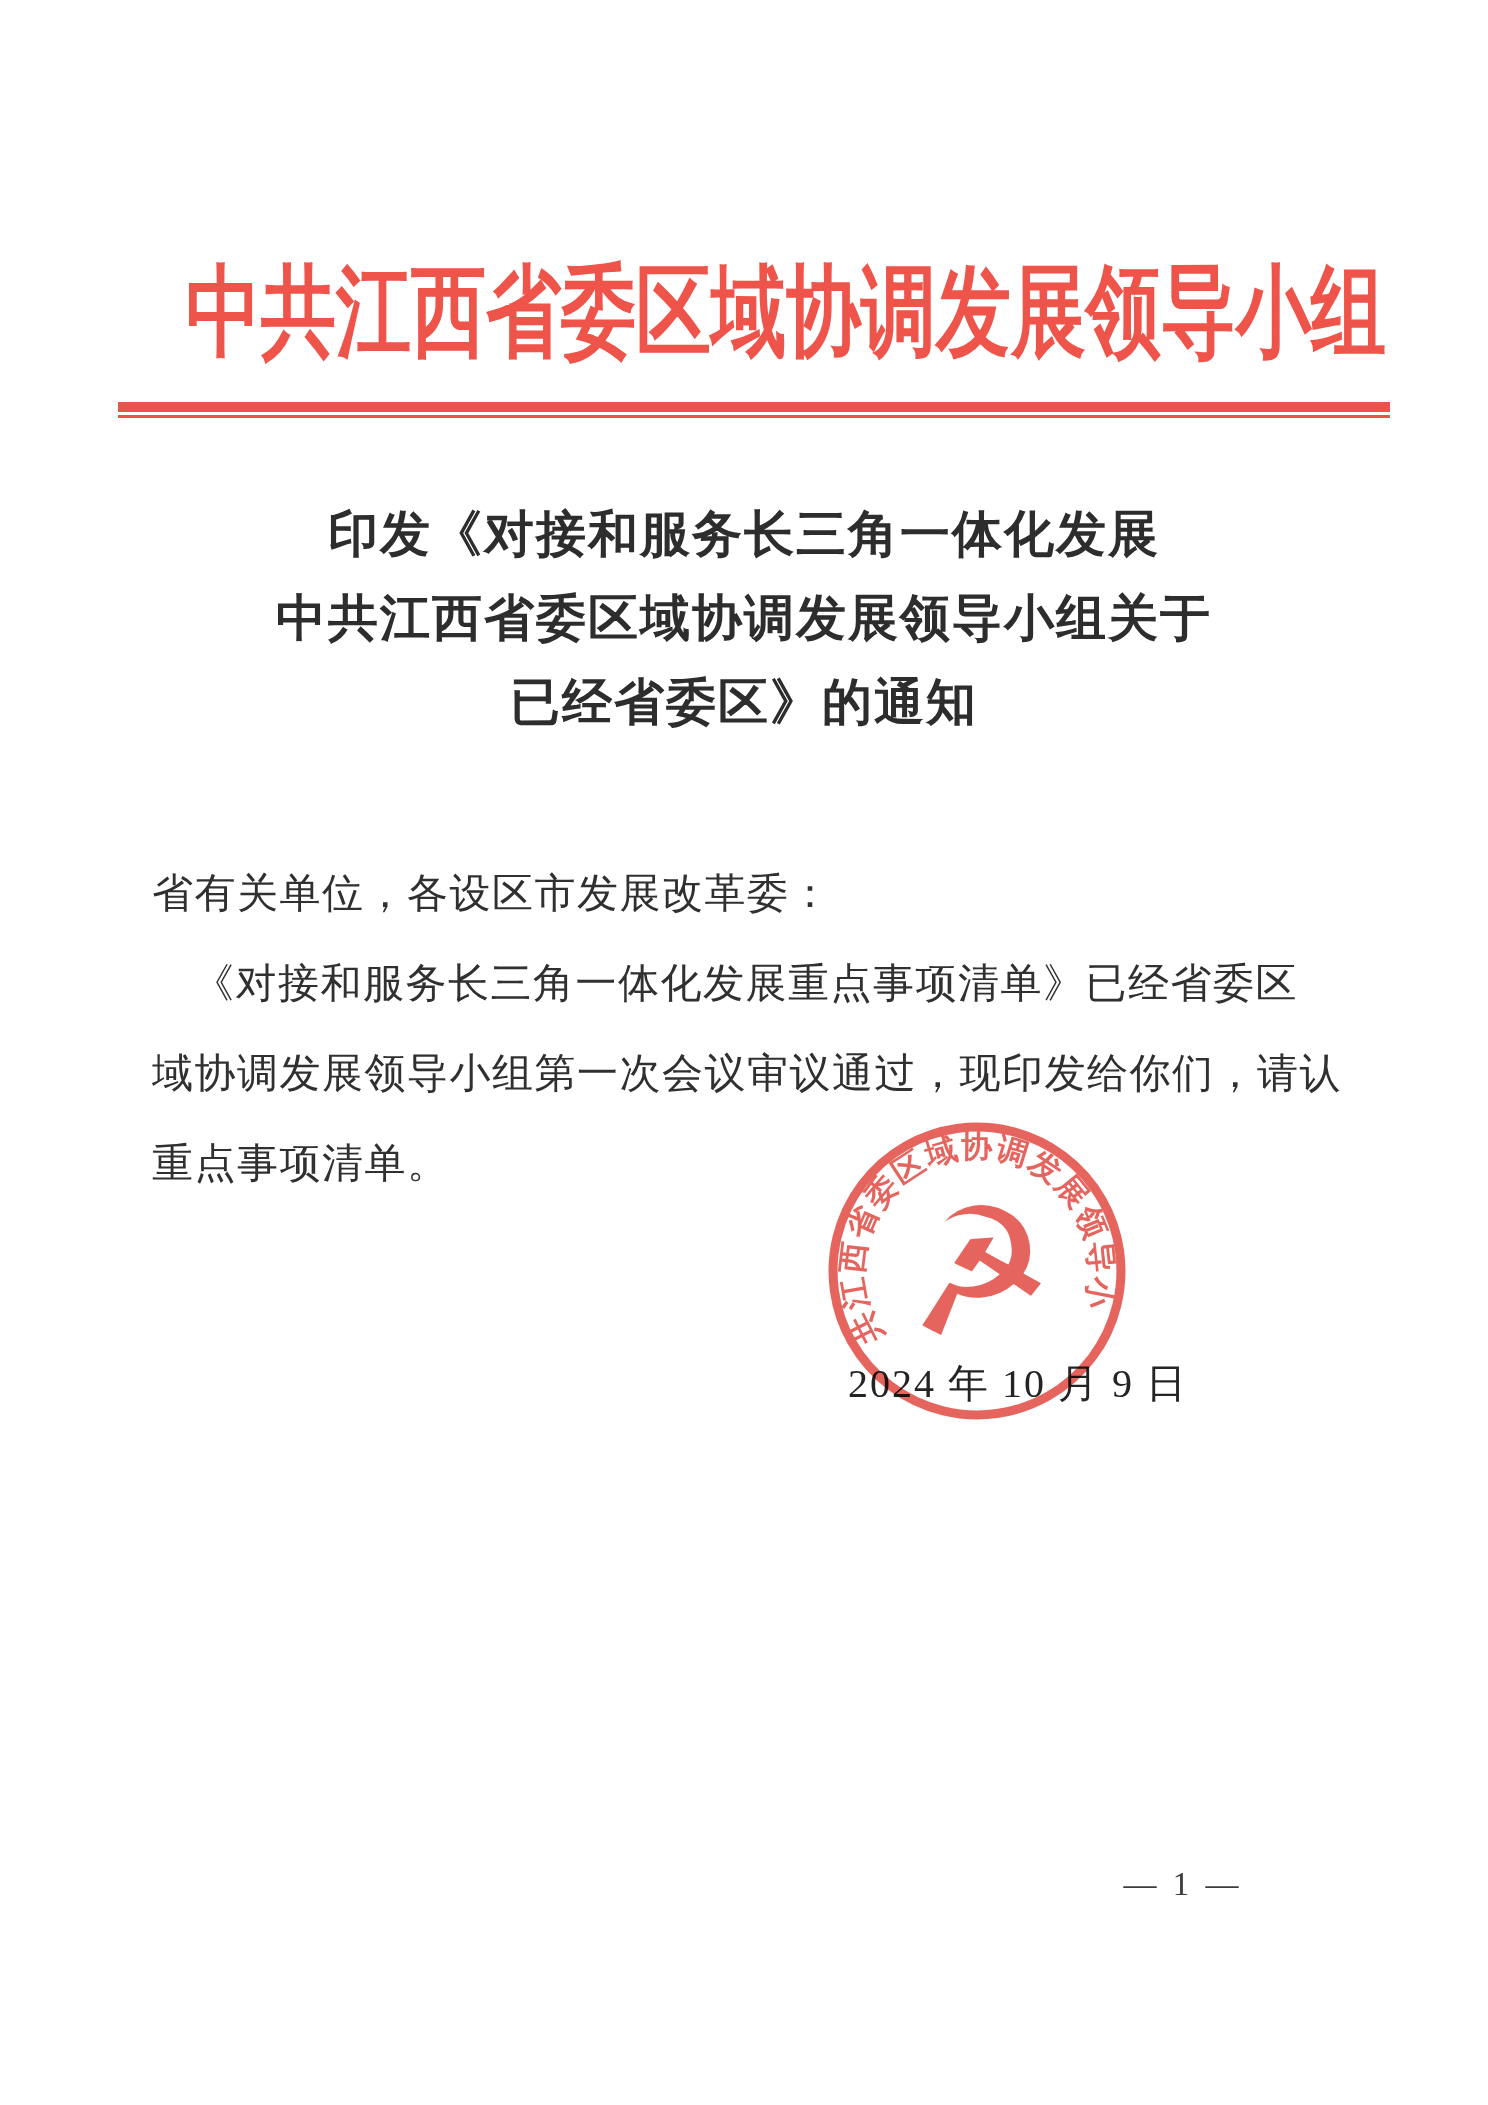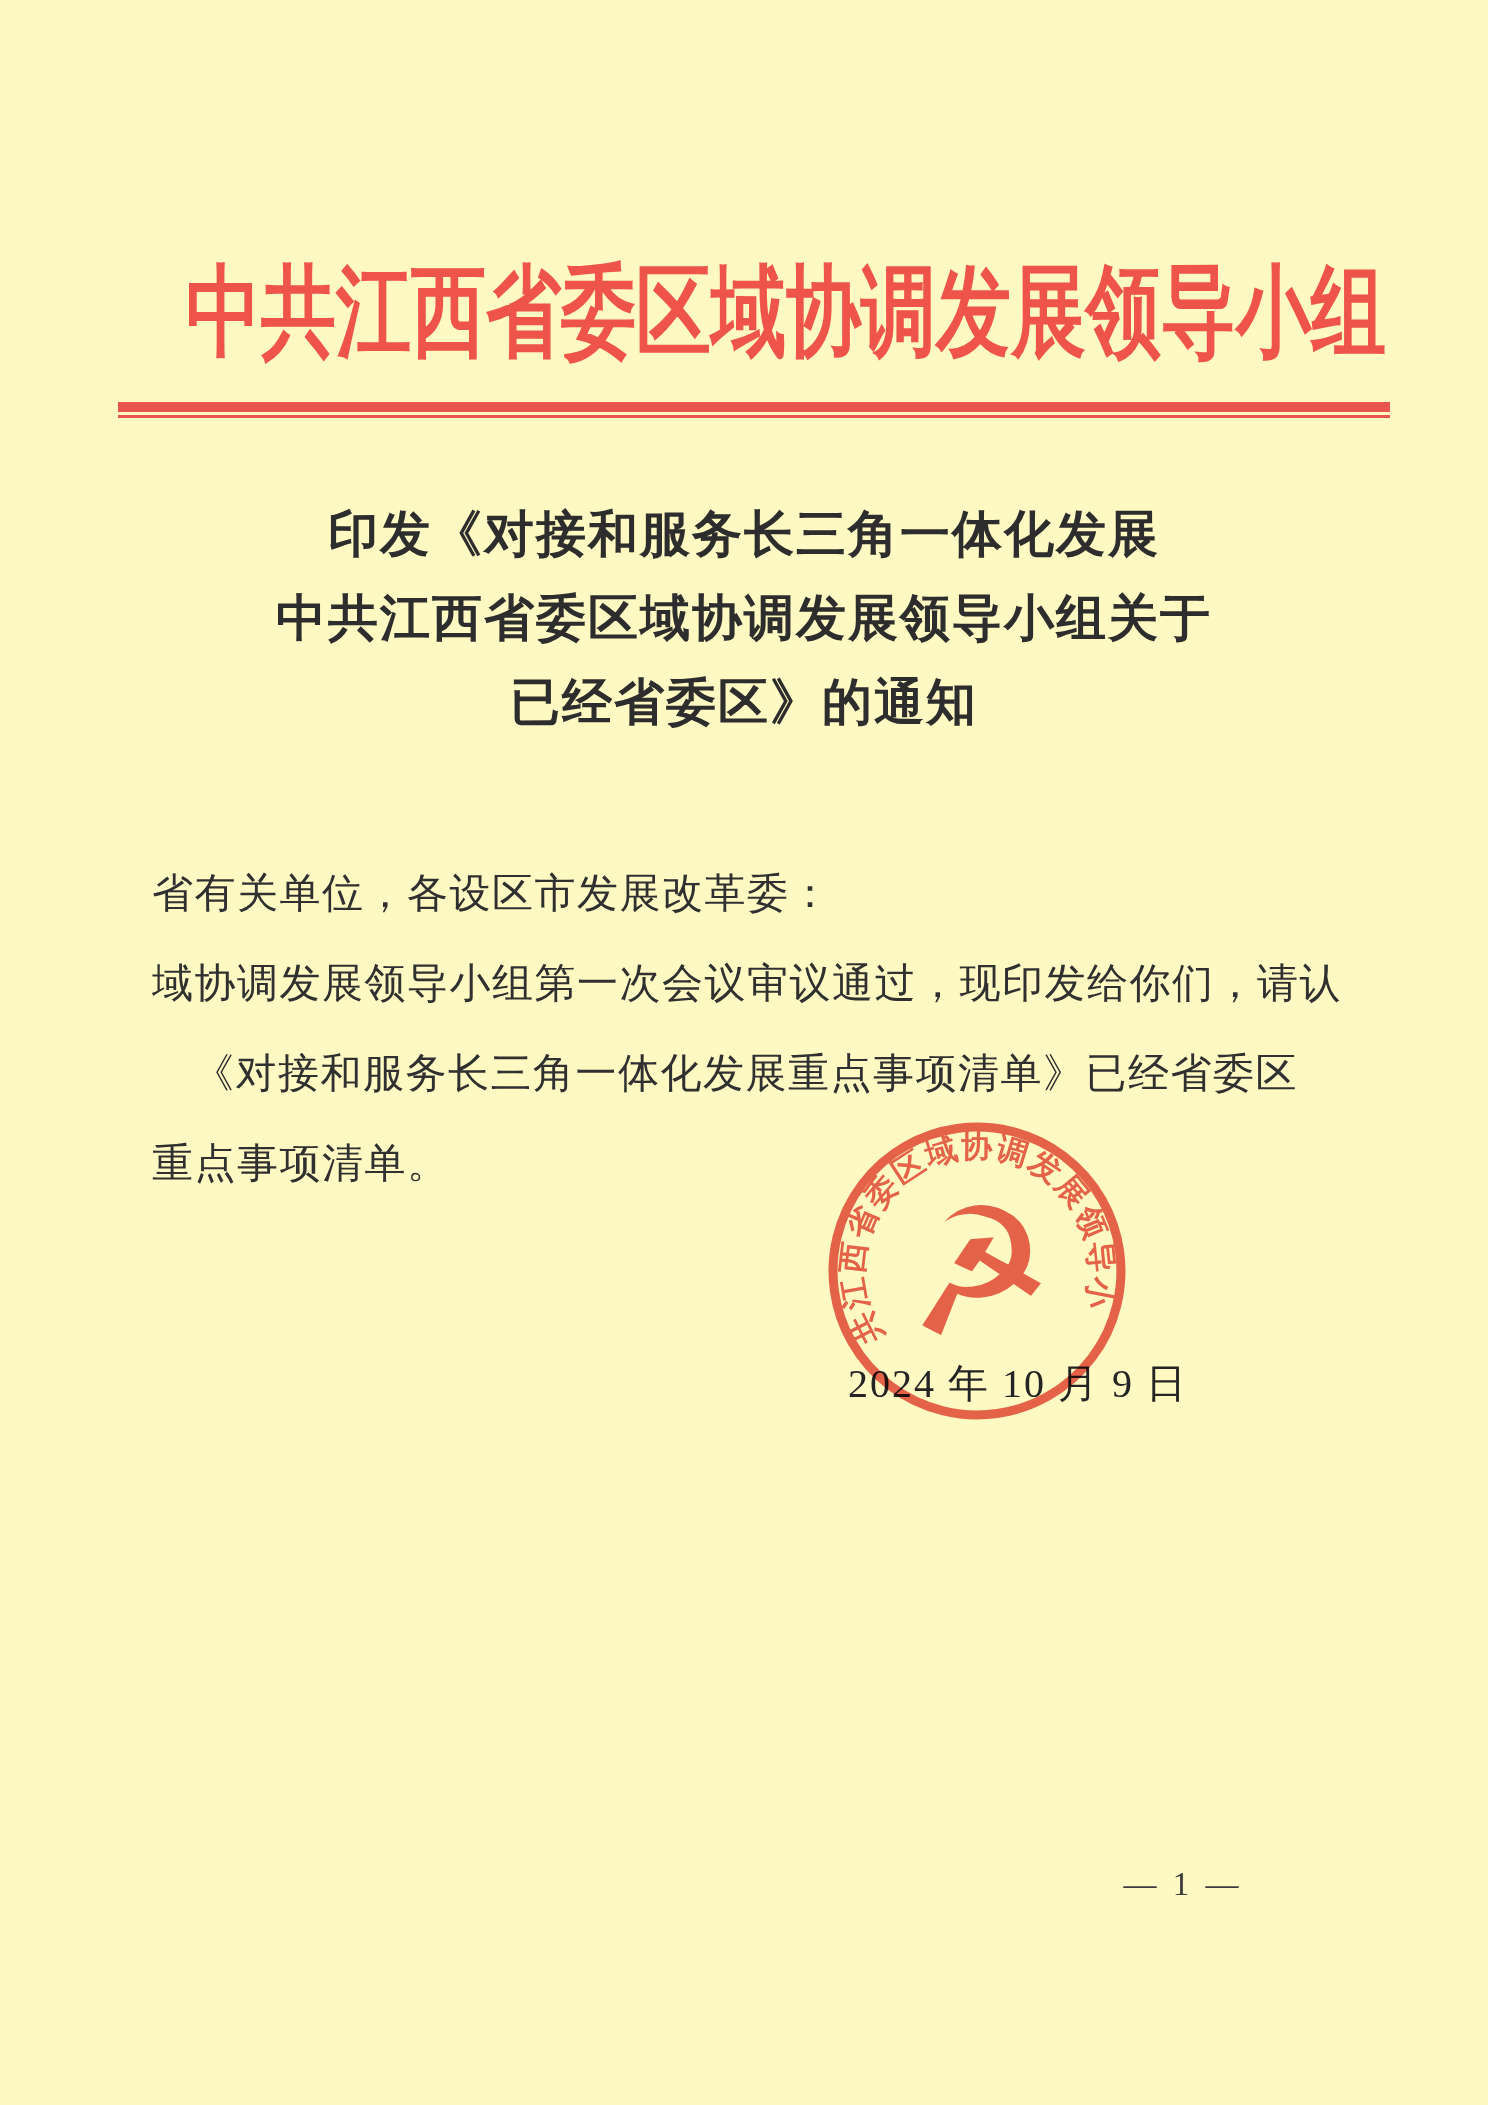--- a/index.html
+++ b/index.html
@@ -1,20 +1,20 @@
 <!DOCTYPE html>
 <html><head>
 <meta charset="utf-8">
 <style>
   html,body{margin:0;padding:0;background:#e8e8e8;}
   .page{
     position:relative;
     width:1488px;height:2105px;
     margin:0 auto;
-    background:#fef9c3;
+    background:#ffffff;
     overflow:hidden;
     font-family:"Liberation Serif","DejaVu Serif",serif;
     color:#2d2d2d;
   }
   
   .letterhead{
     position:absolute;top:258px;left:0;width:100%;
     text-align:center;
     font-size:100px;line-height:1.1;font-weight:bold;
     color:#ee5449;
@@ -93,22 +93,22 @@
   </div>
 
   <div class="doc-title">
     <div class="title-line">印发《对接和服务长三角一体化发展</div>
     <div class="title-line">中共江西省委区域协调发展领导小组关于</div>
     <div class="title-line">已经省委区》的通知</div>
   </div>
 
   <div class="body-block">
     <div class="salutation">省有关单位，各设区市发展改革委：</div>
+    <div class="para-line indent">《对接和服务长三角一体化发展重点事项清单》已经省委区</div>
     <div class="para-line">域协调发展领导小组第一次会议审议通过，现印发给你们，请认</div>
-    <div class="para-line indent">《对接和服务长三角一体化发展重点事项清单》已经省委区</div>
     <div class="para-line">重点事项清单。</div>
   </div>
 
   <div class="issue-date">2024 年 10 月 9 日</div>
 
   <svg class="seal" viewBox="0 0 300 300" aria-hidden="true">
     <g transform="rotate(-8 150 150)">
       <circle cx="150" cy="150" r="143" fill="none" stroke="#e25047" stroke-width="9"></circle>
       <defs>
         <path id="sealArc" d="M 43.2 186.8 A 113 113 0 1 1 256.8 186.8" fill="none"></path>

